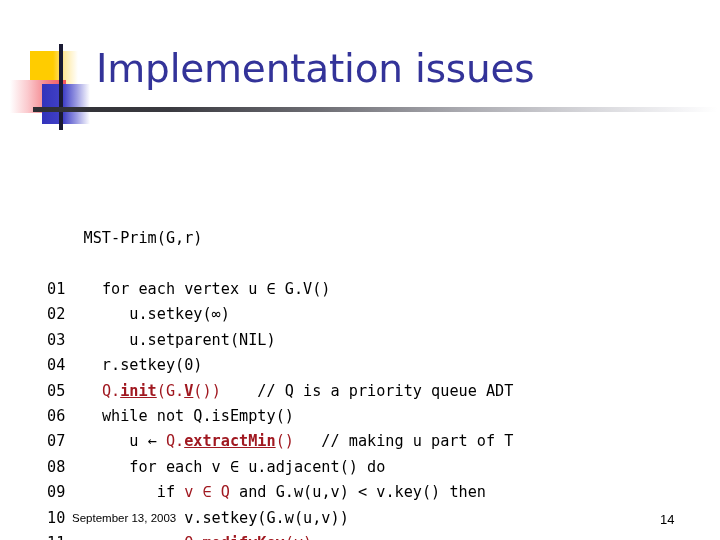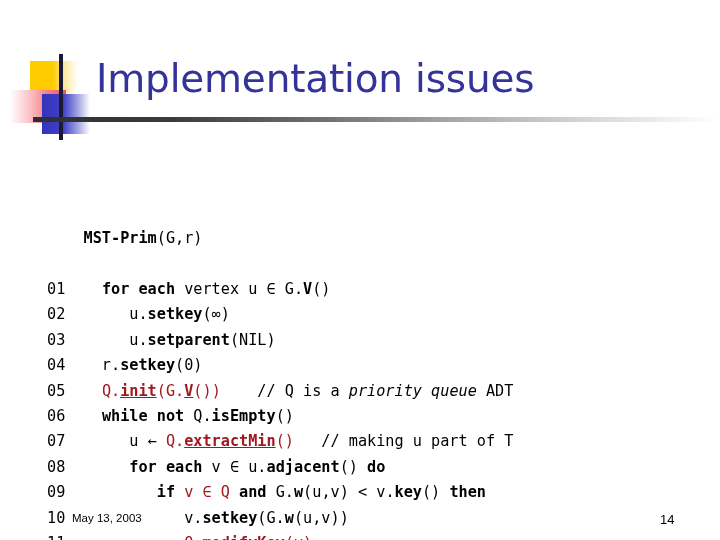--- a/index.html
+++ b/index.html
@@ -12,21 +12,21 @@
     height: 540px;
     position: relative;
     overflow: hidden;
     font-family: "Liberation Sans", sans-serif;
   }
 
   
   #slide-header {
     position: absolute;
     left: 0;
-    top: 18px;
+    top: 8px;
     width: 687px;
     height: 130px;
     padding-left: 33px;
   }
 
   
   #logo-yellow {
     position: absolute;
     left: 30px;
     top: 43px;
@@ -89,22 +89,22 @@
     font-family: "DejaVu Sans Mono", monospace;
     font-size: 15.2px;
     line-height: 25.4px;
     color: #000000;
     white-space: pre;
   }
   .code-line {
     white-space: pre;
     height: 25.4px;
   }
-  .b  { font-weight: bold; }
-  .i  { font-style: italic; }
+  .b  { font-weight: normal; }
+  .i  { }
   .red { color: #A01820; }
   .red.b { color: #A01820; font-weight: bold; text-decoration: underline; }
 
   
   #footer-date {
     position: absolute;
     left: 72px;
     top: 512px;
     font-family: "Liberation Sans", sans-serif;
     font-size: 11.5px;
@@ -131,14 +131,14 @@
   <div id="slide-title">Implementation issues</div>
 </div>
 
 <div id="code-block">
   <div class="code-line">
     <span class="b">MST-Prim</span><span>(G,r)</span>
   </div>
   <div id="code-lines"><div class="code-line"><span>01</span><span>    </span><span class="b">for each</span><span> vertex u </span><span>∈</span><span> G.</span><span class="b">V</span><span>()</span></div><div class="code-line"><span>02</span><span>       u.</span><span class="b">setkey</span><span>(∞)</span></div><div class="code-line"><span>03</span><span>       u.</span><span class="b">setparent</span><span>(NIL)</span></div><div class="code-line"><span>04</span><span>    r.</span><span class="b">setkey</span><span>(0)</span></div><div class="code-line"><span>05</span><span>    </span><span class="red">Q.</span><span class="red b">init</span><span class="red">(G.</span><span class="red b">V</span><span class="red">())</span><span>    // Q is a </span><span class="i">priority queue</span><span> ADT</span></div><div class="code-line"><span>06</span><span>    </span><span class="b">while not</span><span> Q.</span><span class="b">isEmpty</span><span>()</span></div><div class="code-line"><span>07</span><span>       u ← </span><span class="red">Q.</span><span class="red b">extractMin</span><span class="red">()</span><span>   // making u part of T</span></div><div class="code-line"><span>08</span><span>       </span><span class="b">for each</span><span> v ∈ u.</span><span class="b">adjacent</span><span>() </span><span class="b">do</span></div><div class="code-line"><span>09</span><span>          </span><span class="b">if</span><span> </span><span class="red">v ∈ Q</span><span> </span><span class="b">and</span><span> G.</span><span class="b">w</span><span>(u,v) &lt; v.</span><span class="b">key</span><span>() </span><span class="b">then</span></div><div class="code-line"><span>10</span><span>             v.</span><span class="b">setkey</span><span>(G.</span><span class="b">w</span><span>(u,v))</span></div><div class="code-line"><span>11</span><span>             </span><span class="red">Q.</span><span class="red b">modifyKey</span><span class="red">(v)</span></div></div>
 </div>
 
-<div id="footer-date">May 13, 2003</div>
+<div id="footer-date">September 13, 2003</div>
 <div id="footer-page">14</div>
 
 </body></html>

